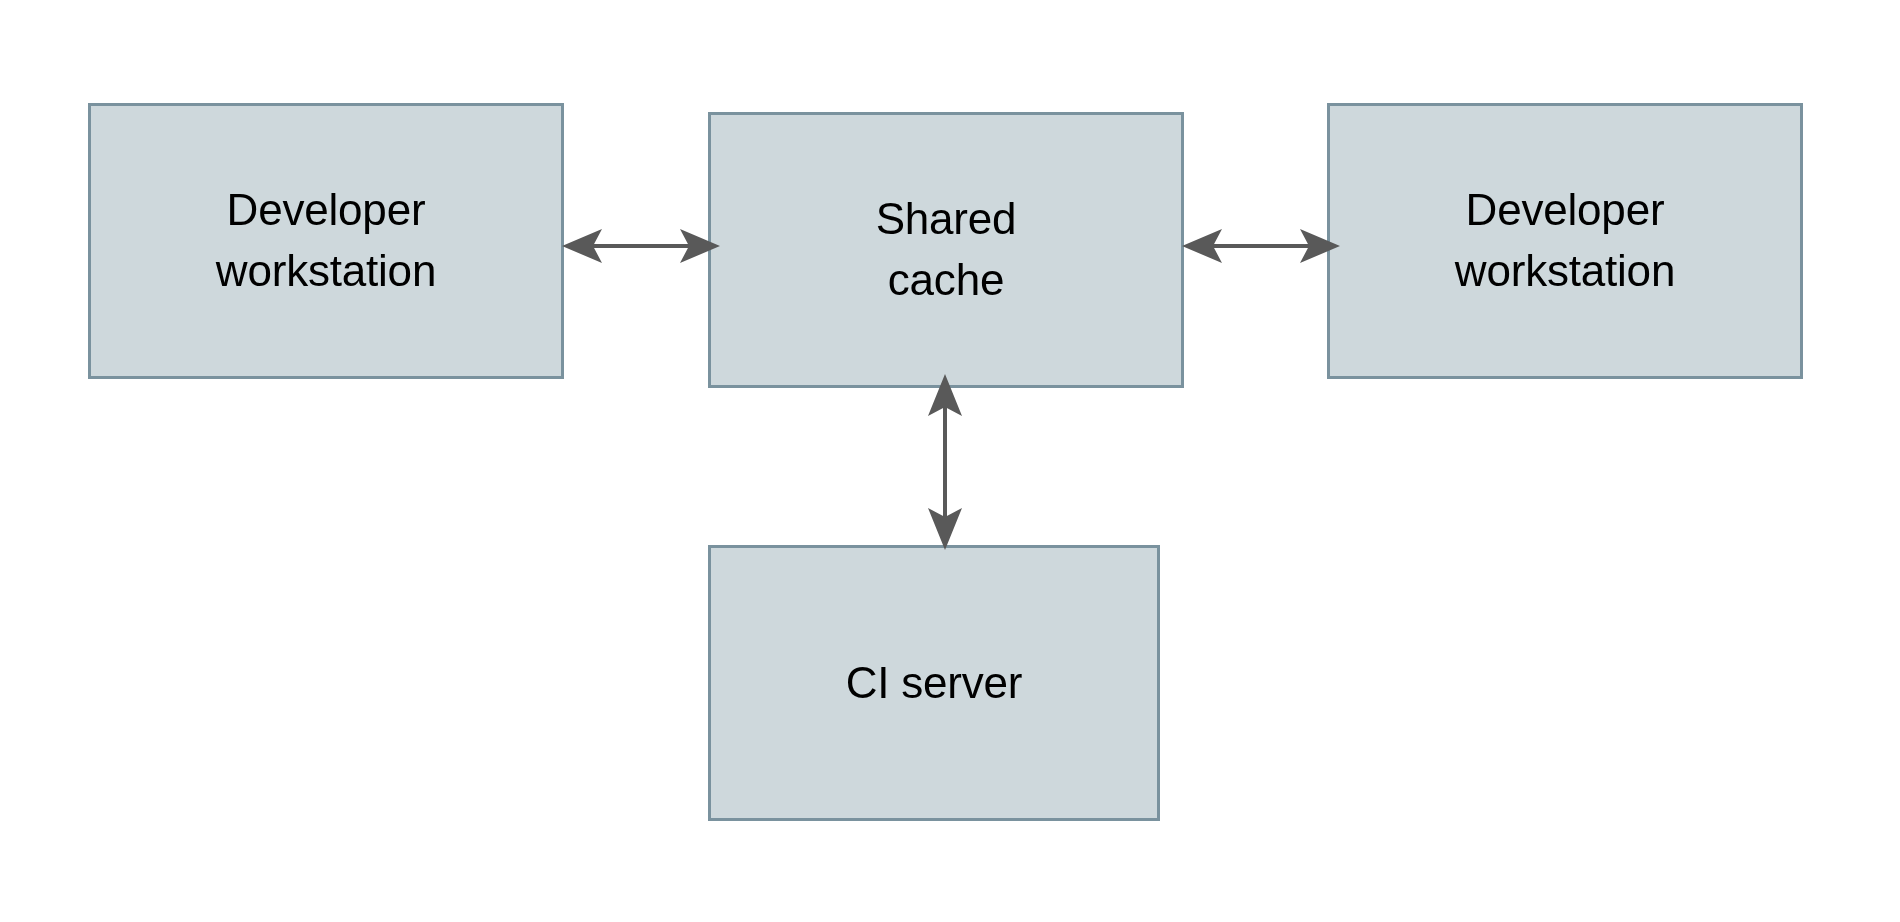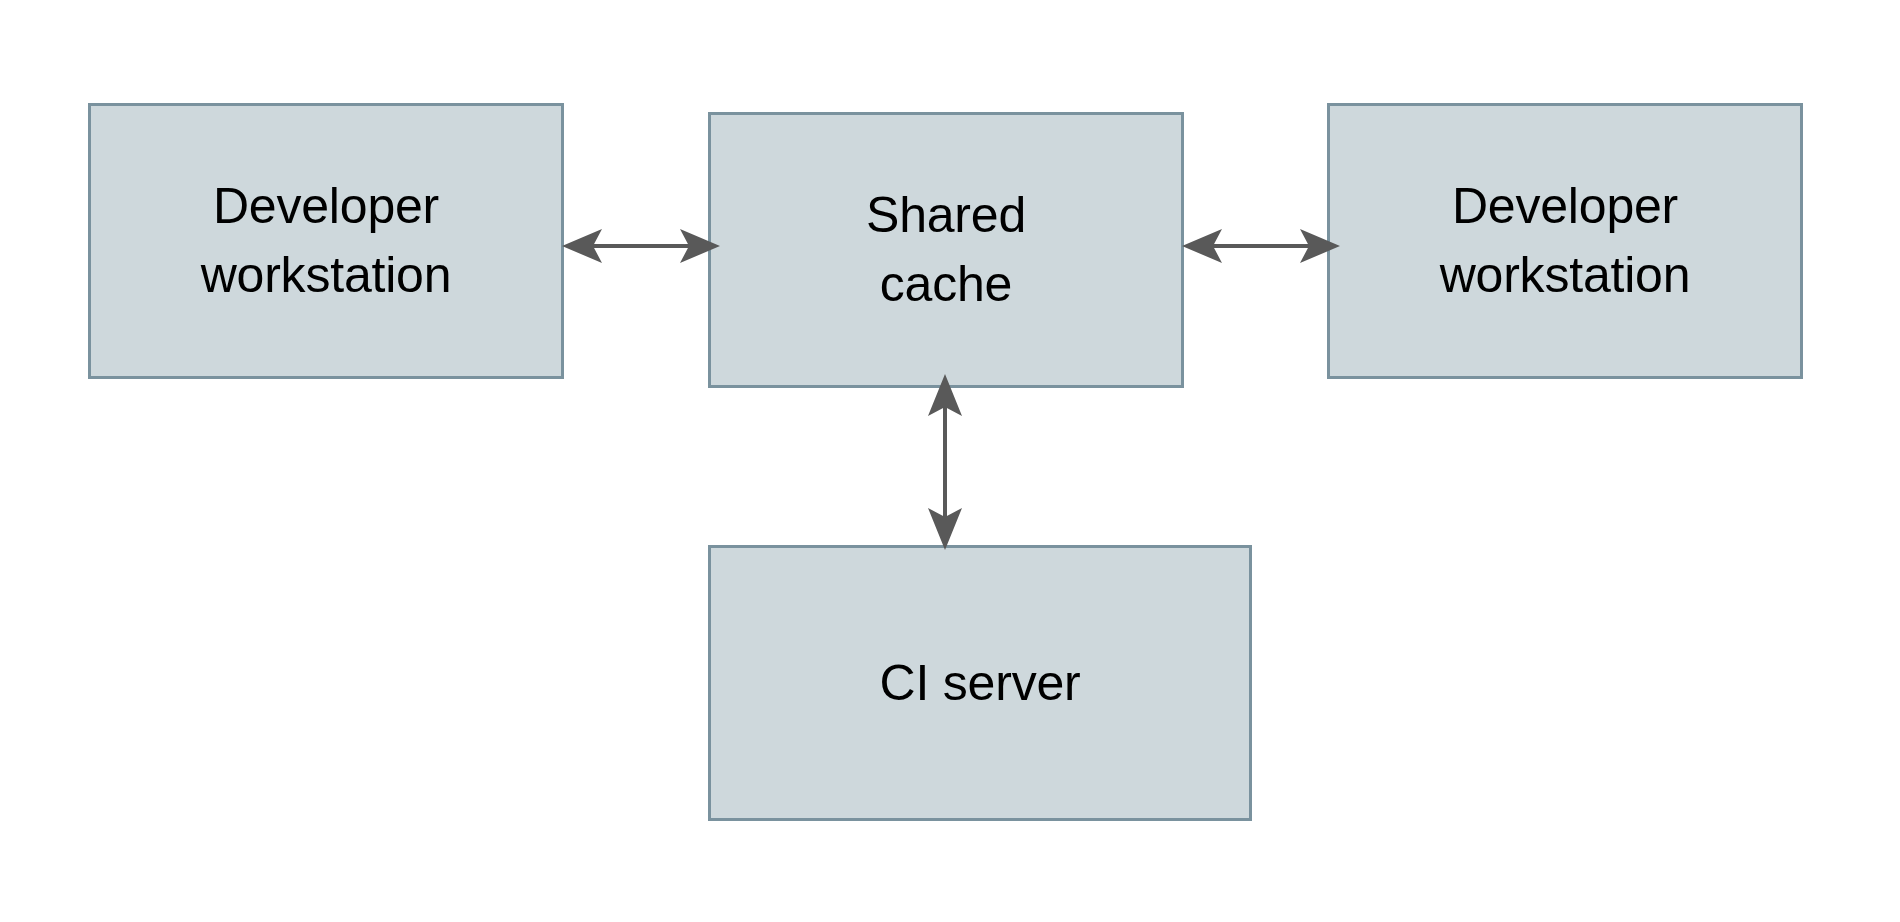--- a/index.html
+++ b/index.html
@@ -25,32 +25,32 @@
     background: #ced8dc;
     border: 3px solid #7a929e;
     display: flex;
     align-items: center;
     justify-content: center;
     text-align: center;
   }
   .node-label {
     color: #000000;
     font-family: "Liberation Sans", sans-serif;
-    font-size: 50px;
+    font-size: 44px;
     line-height: 1.38;
     font-weight: 400;
     letter-spacing: -0.2px;
     white-space: pre-line;
     padding: 0 8px;
   }
   
   #node-dev-left   { left: 88px;   top: 103px; width: 476px; height: 276px; }
   #node-shared     { left: 708px;  top: 112px; width: 476px; height: 276px; }
   #node-dev-right  { left: 1327px; top: 103px; width: 476px; height: 276px; }
-  #node-ci         { left: 708px;  top: 545px; width: 544px; height: 276px; }
+  #node-ci         { left: 708px;  top: 545px; width: 452px; height: 276px; }
 
   .edge {
     position: absolute;
     overflow: visible;
   }
   #edge-left-shared  { left: 560px;  top: 216px; width: 162px; height: 60px; }
   #edge-shared-right { left: 1180px; top: 216px; width: 162px; height: 60px; }
   #edge-shared-ci    { left: 915px;  top: 372px; width: 60px;  height: 180px; }
 
   .edge svg { display: block; }

